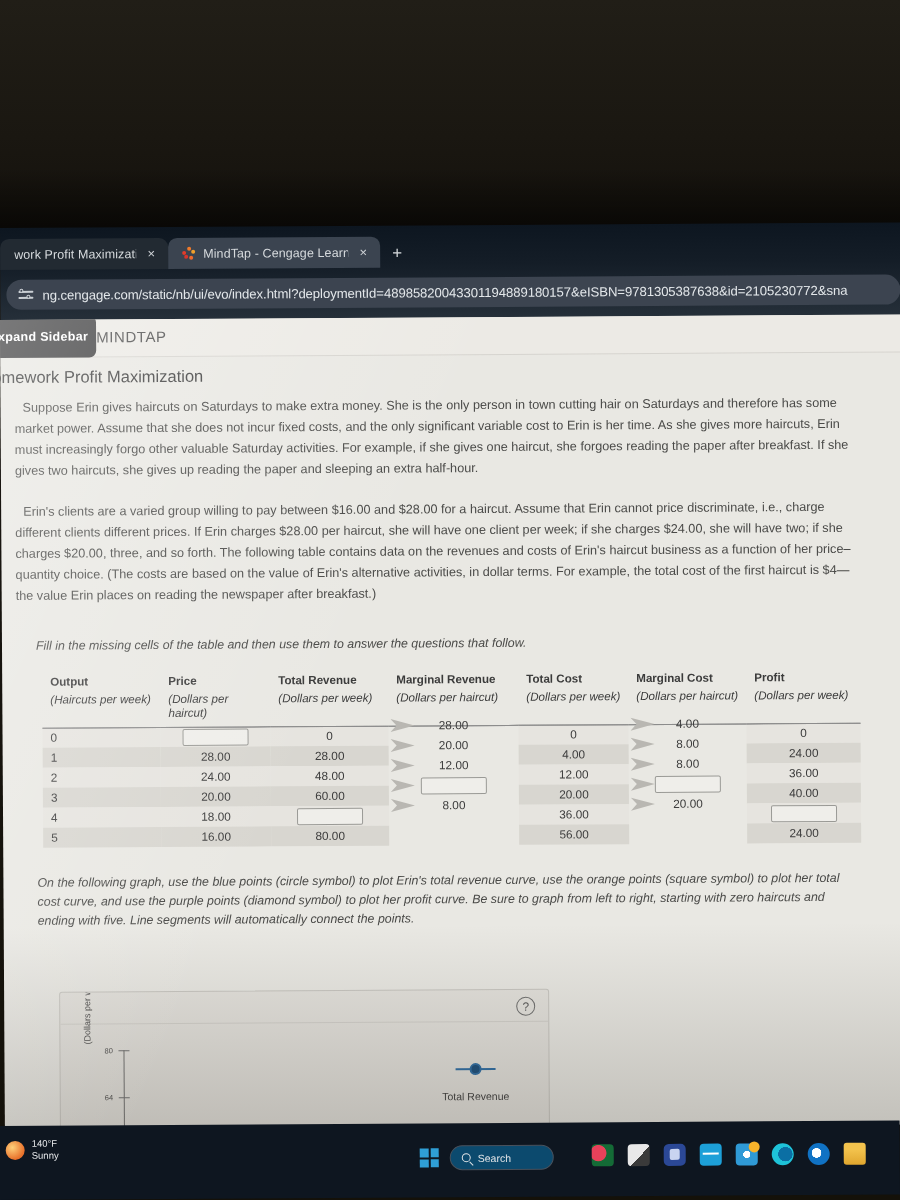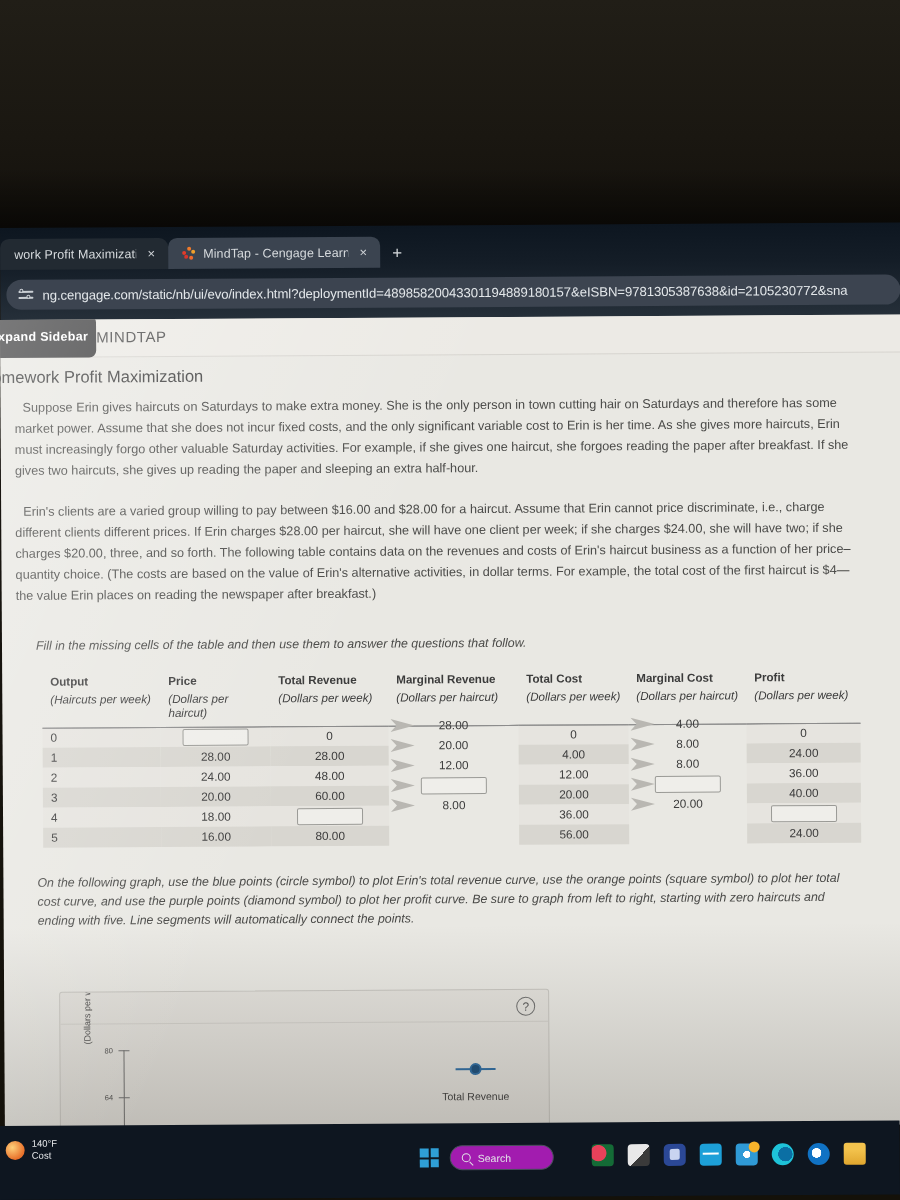--- a/index.html
+++ b/index.html
@@ -371,21 +371,21 @@
     width: 19px; height: 19px;
     display: grid;
     grid-template-columns: 1fr 1fr;
     grid-template-rows: 1fr 1fr;
     gap: 2px;
   }
   #win-logo span { background: #2f9fd6; }
 
   #search-pill {
     width: 104px; height: 25px;
-    background: #a21caf;
+    background: #0c4a6e;
     border: 1px solid #49515c;
     border-radius: 13px;
     display: flex; align-items: center; gap: 7px;
     padding: 0 11px;
   }
   #search-pill .mag {
     width: 9px; height: 9px;
     border: 1.4px solid #e2e5e8;
     border-radius: 50%;
     position: relative;
@@ -639,21 +639,21 @@
         <div id="legend-label">Total Revenue</div>
       </div>
     </div>
   </div>
 
   <div id="taskbar">
     <div id="weather">
       <div id="weather-icon"></div>
       <div id="weather-text">
         <div>140°F</div>
-        <div>Cost</div>
+        <div>Sunny</div>
       </div>
     </div>
 
     <div id="tb-center">
       <div id="win-logo">
         <span></span>
           <span></span>
           <span></span>
           <span></span>
       </div>

